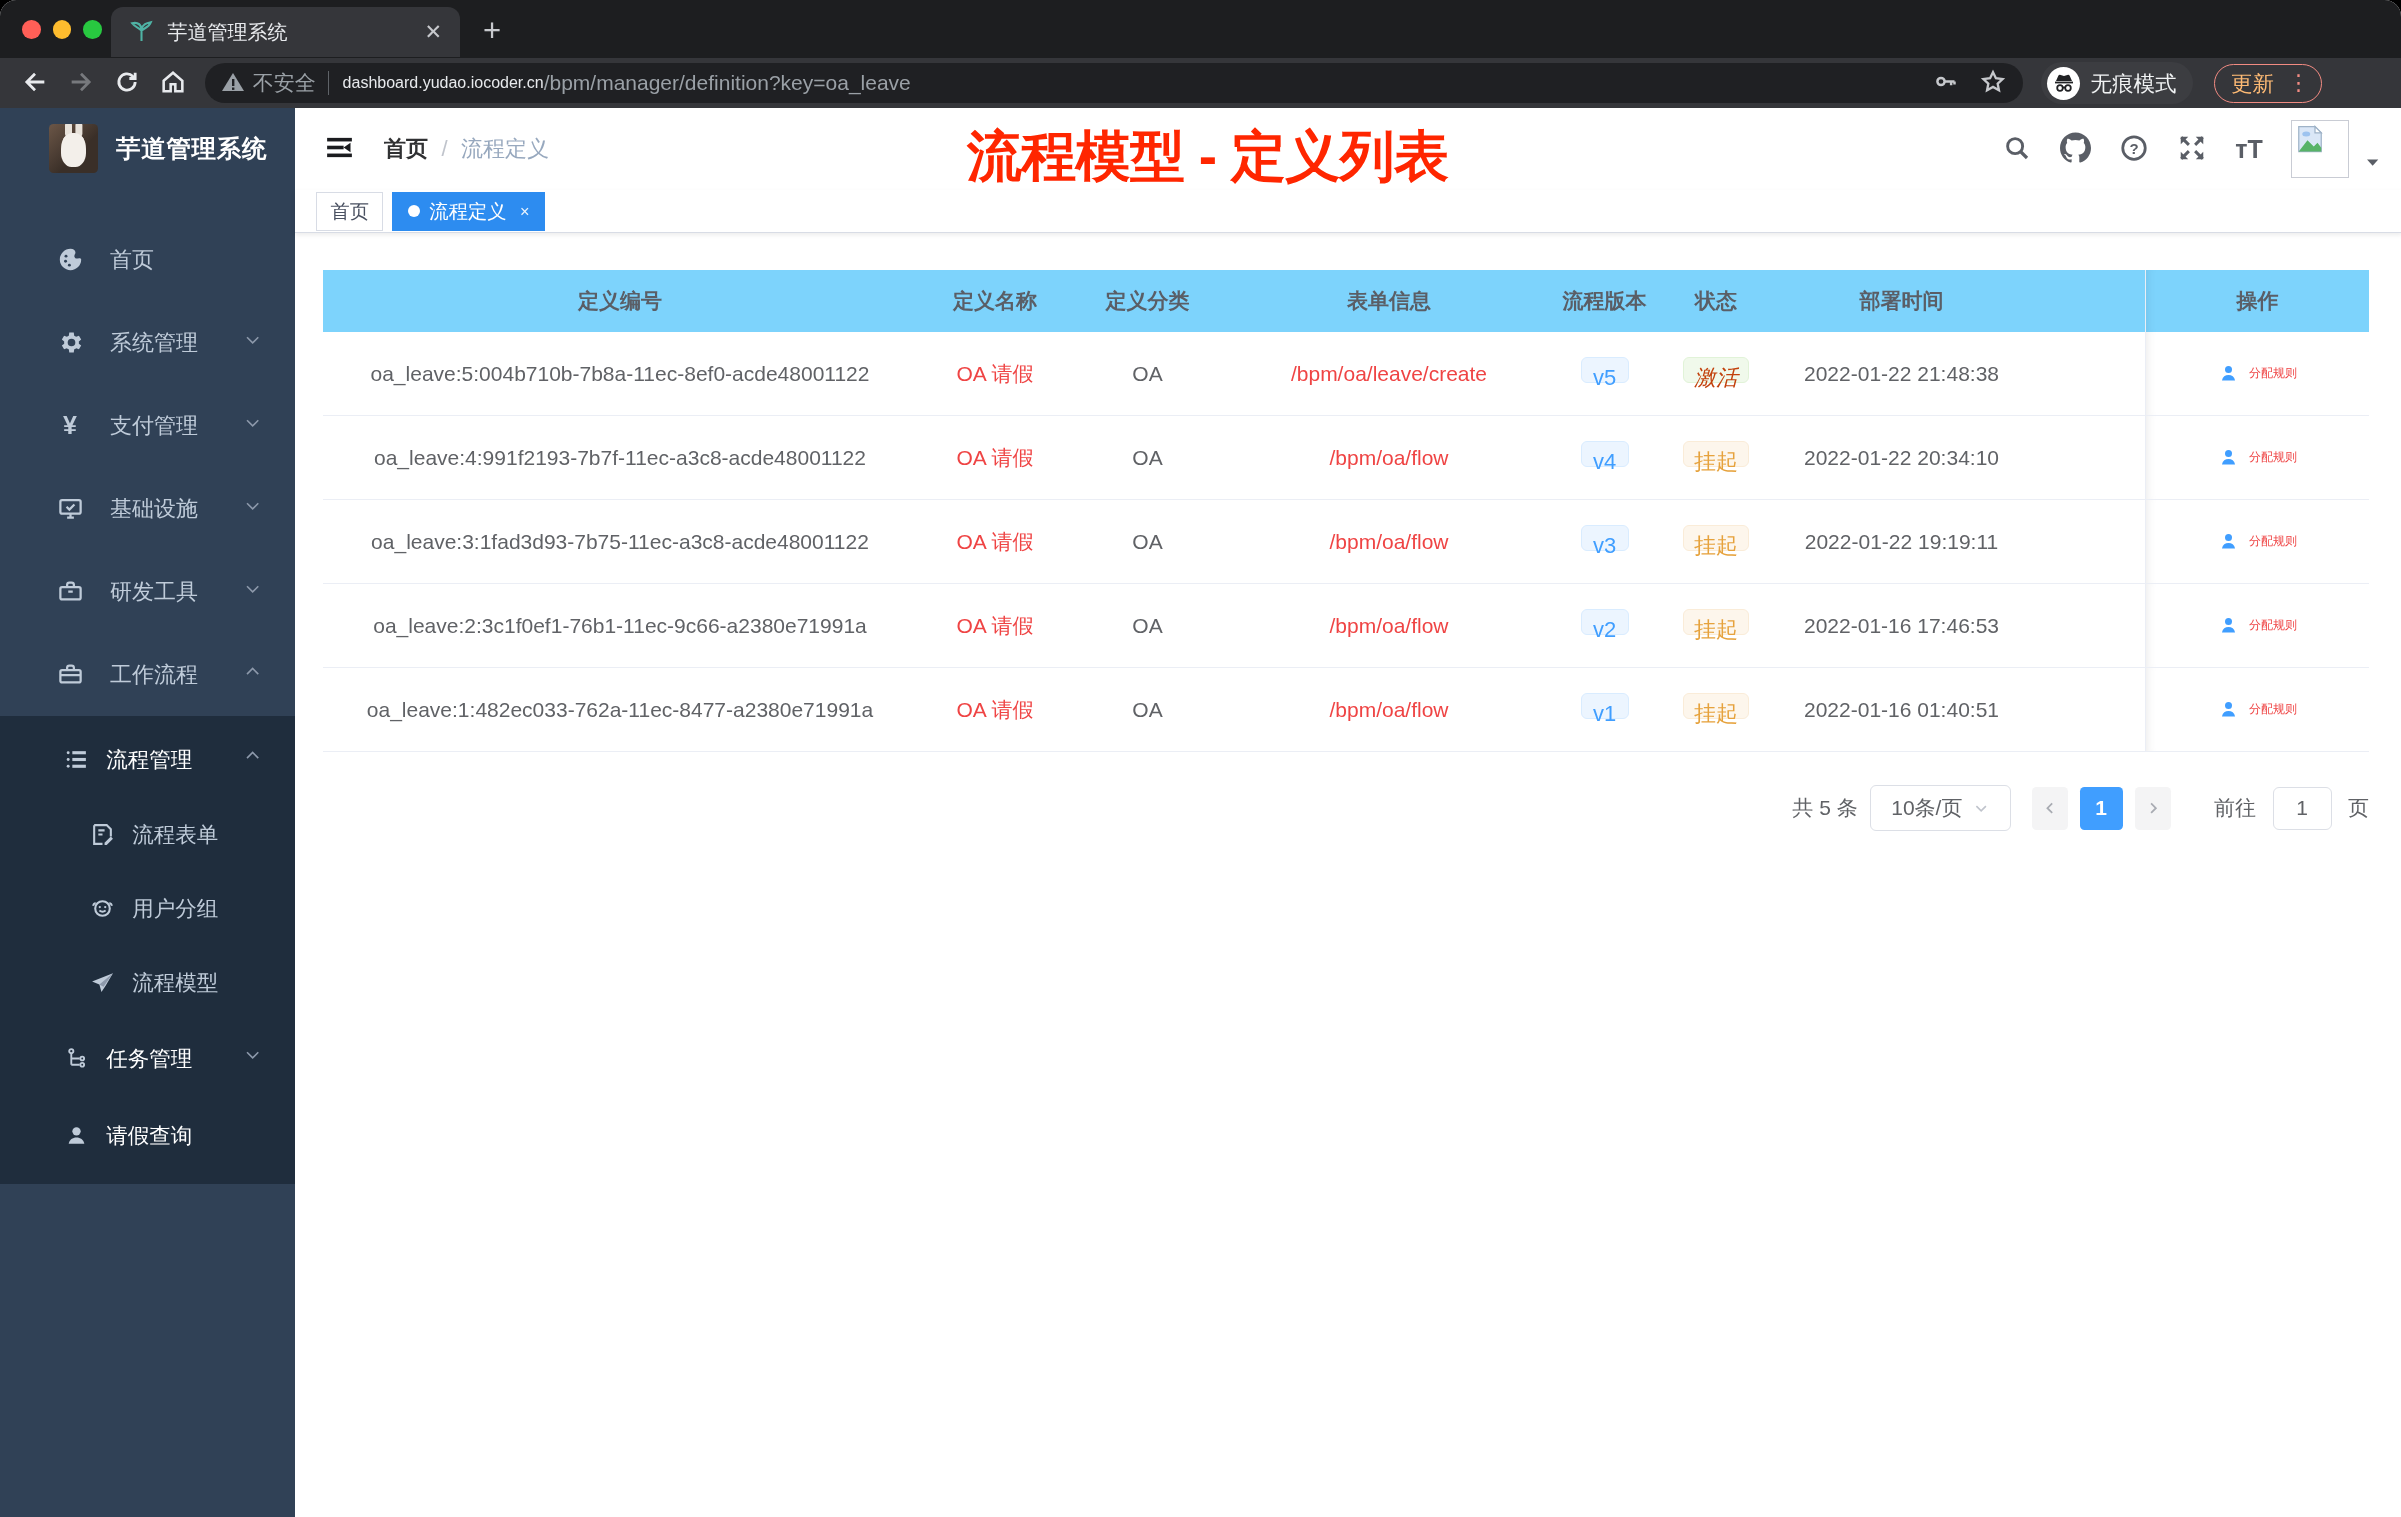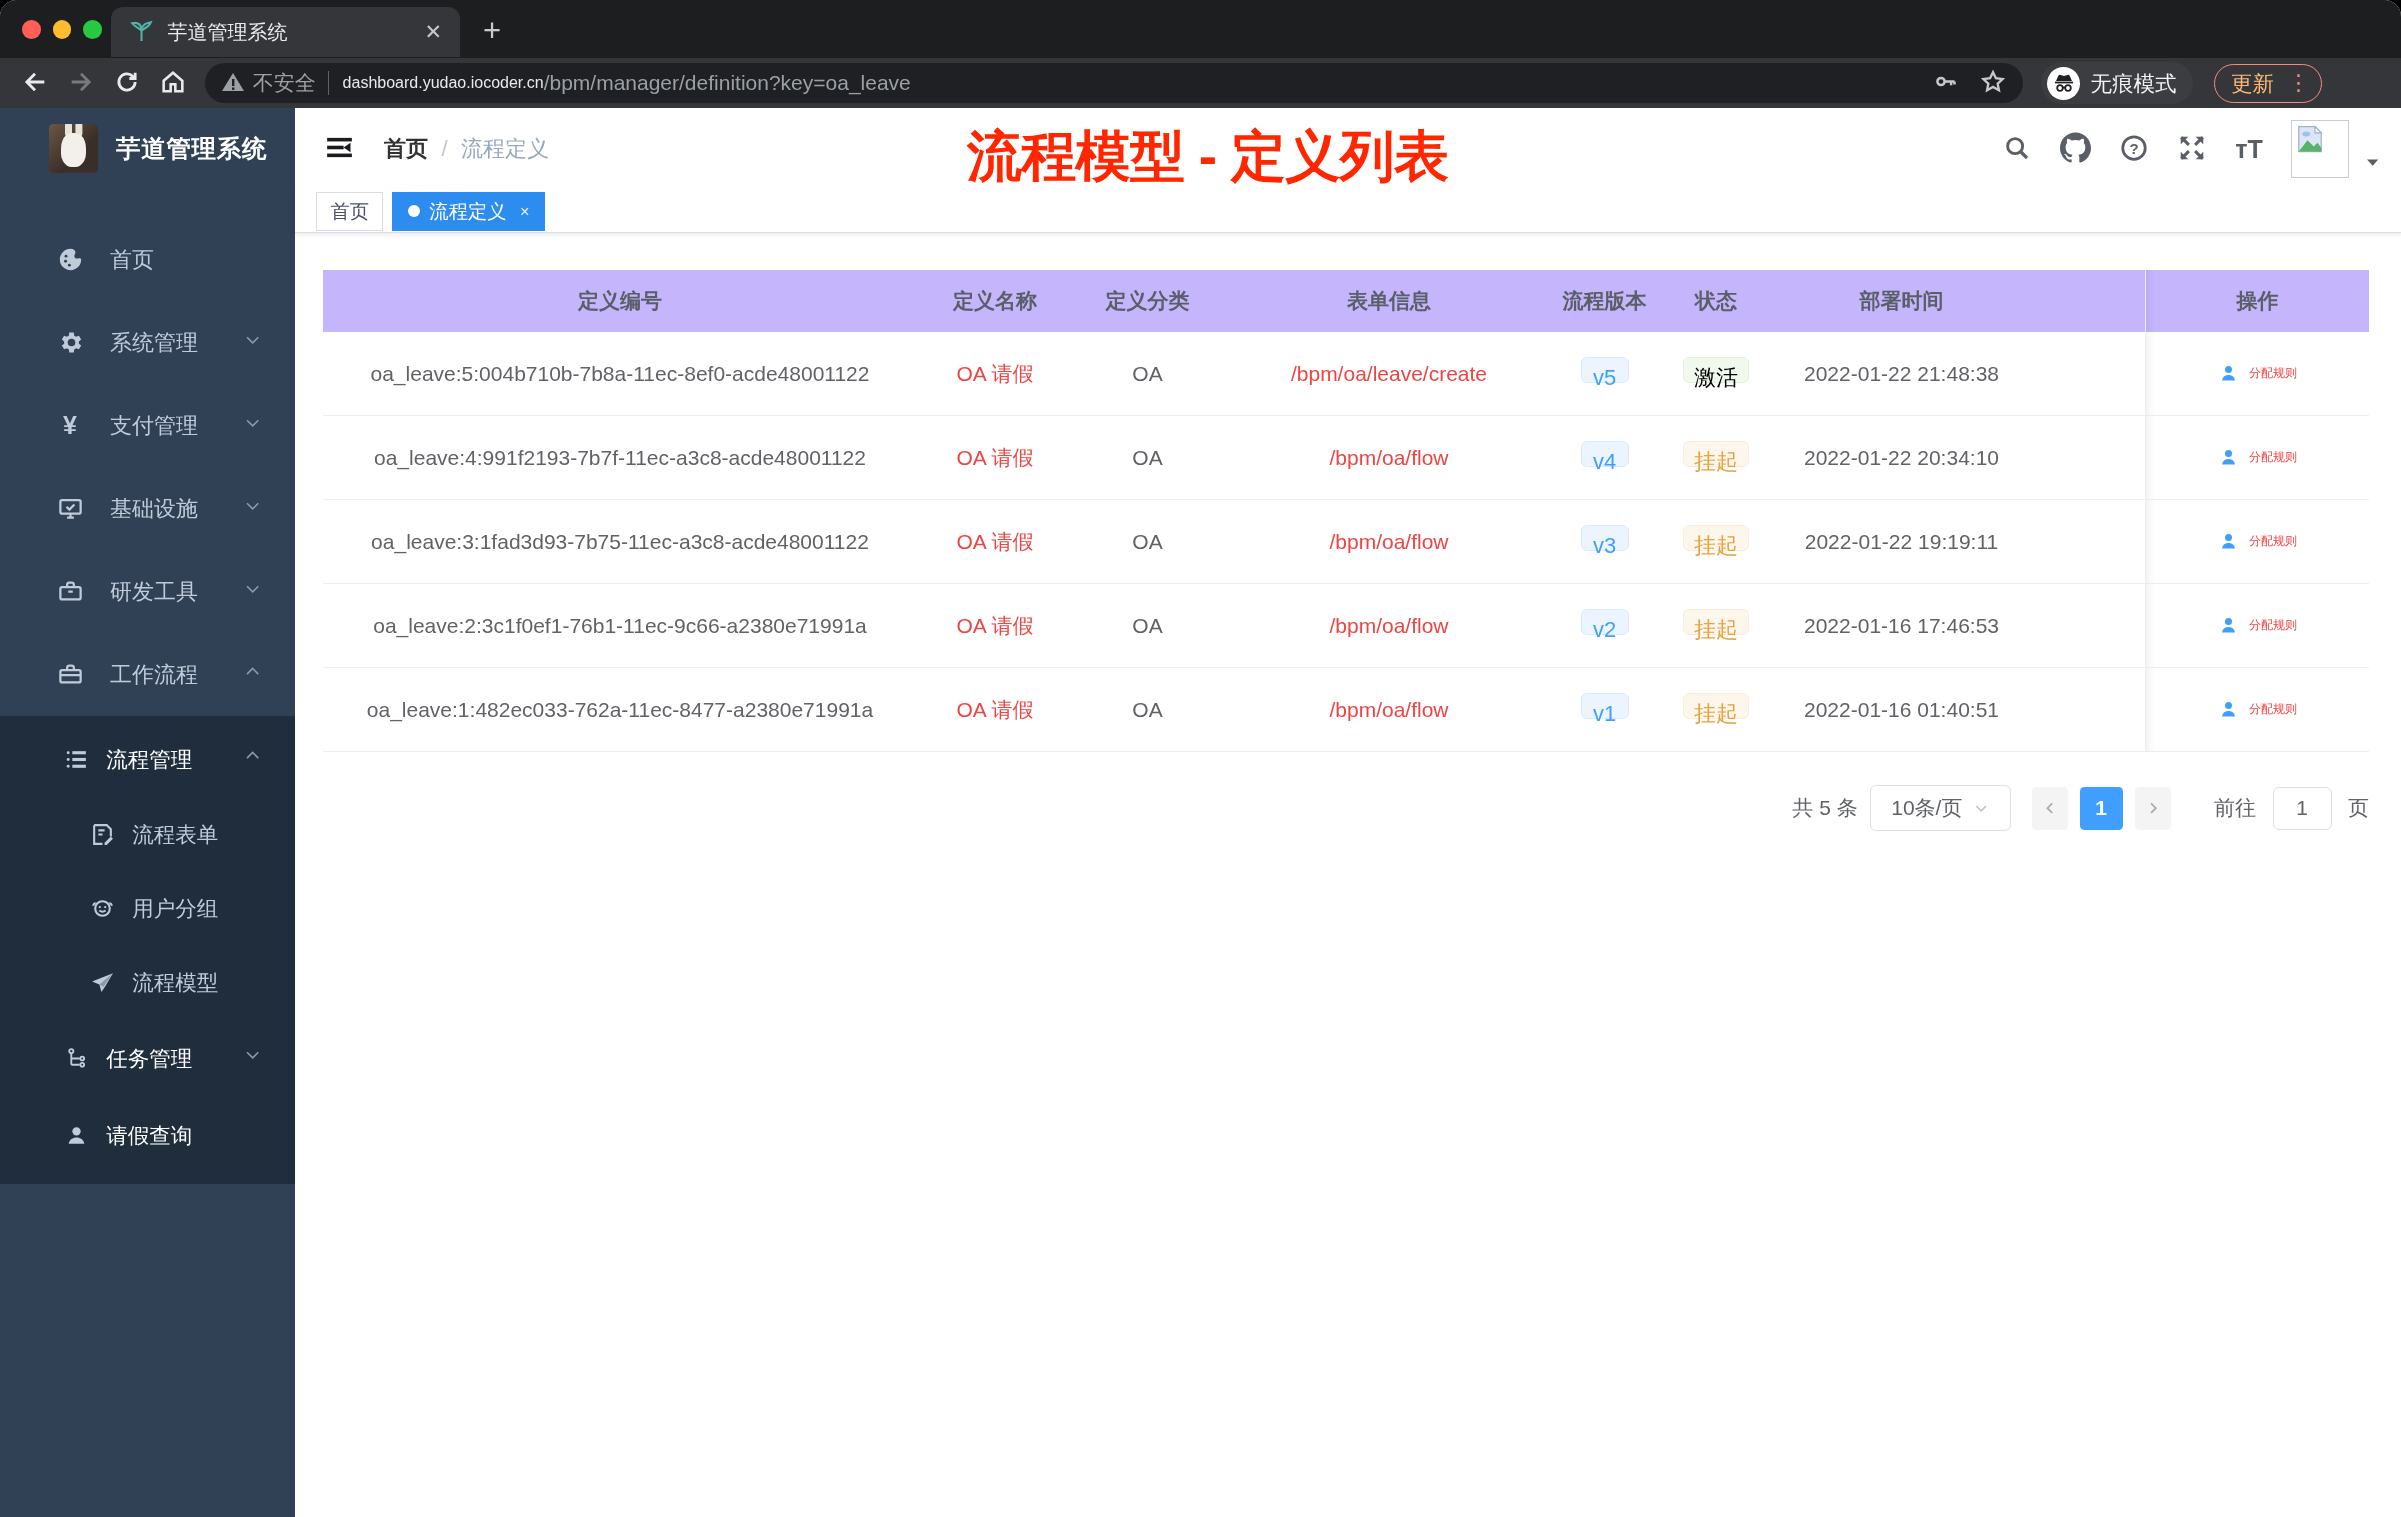--- a/index.html
+++ b/index.html
@@ -69,31 +69,31 @@
   .overlay-title { position:absolute; left:672px; top:12px; font-size:55px; font-weight:700; color:#ff2600; letter-spacing:-0.7px; white-space:nowrap; pointer-events:none; z-index:50; }
 
   .tagsbar { height:43px; background:#fff; border-bottom:1.5px solid #d8dce5; box-shadow:0 1.5px 4.5px rgba(0,0,0,.08); display:flex; align-items:center; padding-left:21px; gap:9px; position:relative; z-index:5; }
   .tag { height:39px; display:flex; align-items:center; padding:0 13.4px; border:1.5px solid #d8dce5; background:#fff; color:#495060; font-size:19.3px; }
   .tag.active { background:#2d8cf0; border-color:#2d8cf0; color:#fff; gap:9px; padding:0 15px; }
   .tag-dot { width:12px; height:12px; border-radius:50%; background:#fff; }
   .tag-x { font-size:16.3px; margin-left:4.5px; opacity:.9; }
 
   .content { padding:37px 33px 0 28px; background:#fff; }
   .grid { display:grid; grid-template-columns:594px 156px 149px 334px 97px 126px 245px 121px 224px; align-items:center; }
-  .thead { height:62px; background:#c4b5fd; }
+  .thead { height:62px; background:#7dd3fc; }
   .th { text-align:center; font-size:21px; font-weight:600; color:#5a5e66; }
   .trow { height:84px; border-bottom:1.5px solid #ebeef5; background:#fff; }
   .td { text-align:center; font-size:21px; color:#606266; overflow:hidden; white-space:nowrap; }
   .td.id { font-size:21px; color:#606266; }
   .link { color:#ef4444; }
   .cell-action { display:flex; align-items:center; justify-content:center; gap:10px; height:100%; border-left:1.5px solid #ebeef5; box-shadow:inset 10.4px 0 10.4px -10.4px rgba(0,0,0,.10); }
   .th-action { height:62px; display:flex; align-items:center; justify-content:center; border-left:1.5px solid #ebeef5; box-shadow:inset 10.4px 0 10.4px -10.4px rgba(0,0,0,.10); }
   .eltag { display:inline-block; min-width:48px; padding:0 10.4px; height:26px; line-height:39px; border-radius:6px; font-size:22px; }
   .eltag.blue { background:#ecf5ff; border:1.5px solid #d9ecff; color:#409eff; }
-  .eltag.success { background:#f0f9eb; border:1.5px solid #e1f3d8; color:#000000; }
+  .eltag.success { background:#f0f9eb; border:1.5px solid #e1f3d8; color:#c2410c;font-style:italic; }
   .eltag.warning { background:#fdf6ec; border:1.5px solid #faecd8; color:#e6a23c; }
 
   .pagination { display:flex; align-items:center; justify-content:flex-end; gap:12px; margin-top:33px; font-size:21px; color:#606266; }
   .psel { width:141px; height:46px; border:1.5px solid #dcdfe6; border-radius:6px; display:flex; align-items:center; justify-content:center; gap:10.4px; color:#606266; margin-right:9px; }
   .pbtn { width:36px; height:43px; background:#f4f4f5; border-radius:4.5px; display:flex; align-items:center; justify-content:center; color:#a8abb2; }
   .pcur { width:43px; height:43px; background:#409eff; border-radius:4.5px; color:#fff; display:flex; align-items:center; justify-content:center; font-weight:600; }
   .goto-input { width:59px; height:43px; border:1.5px solid #dcdfe6; border-radius:6px; text-align:center; font-size:21px; color:#606266; margin:0 4.5px; font-family:inherit; }
   .pgap { width:19.3px; }
 </style>
 </head>

